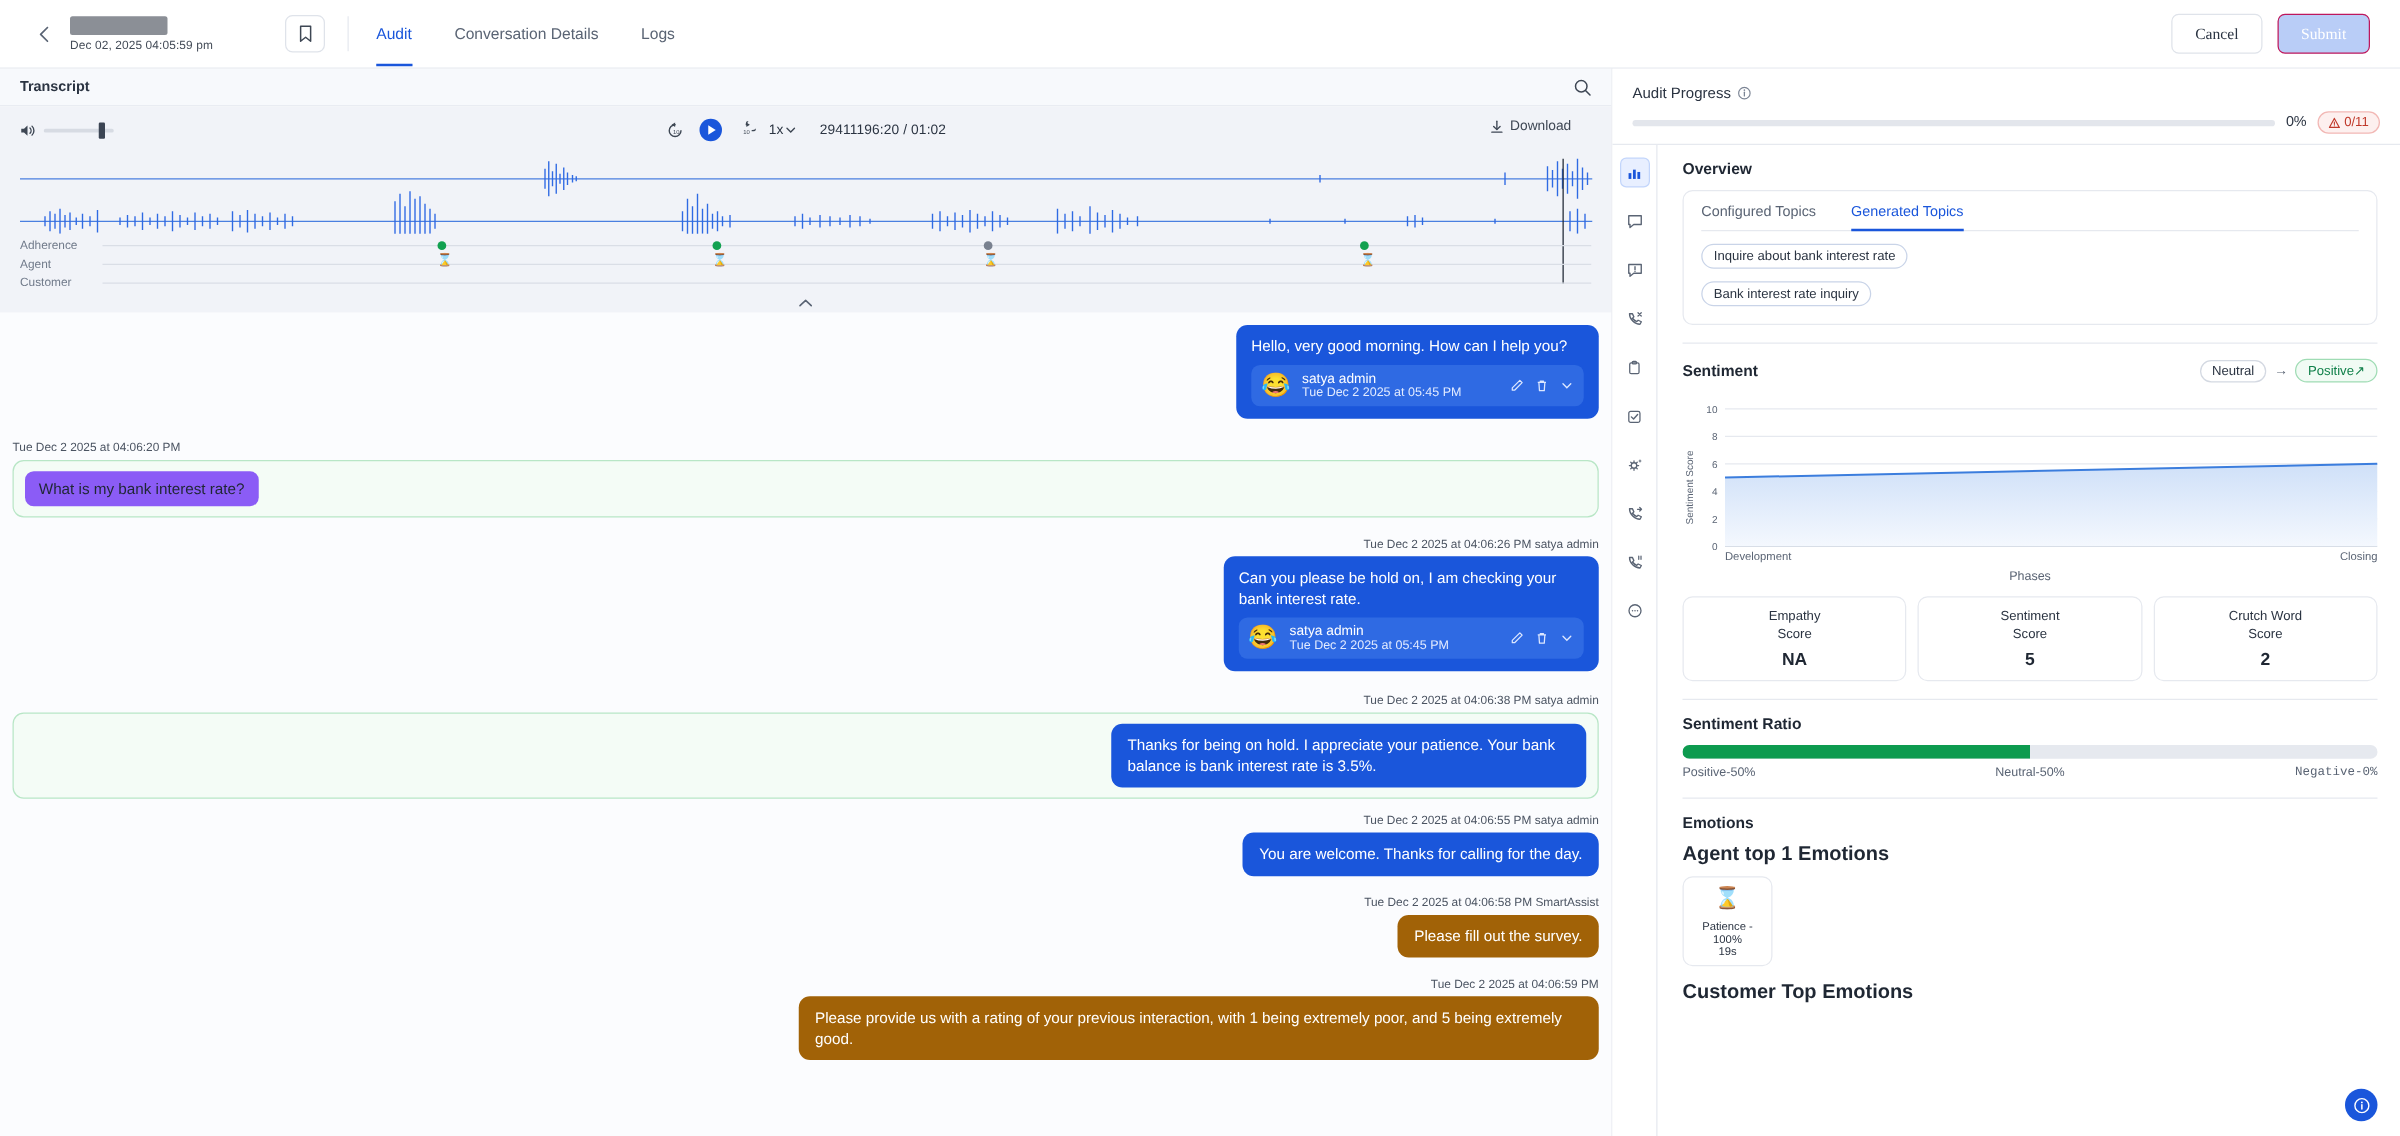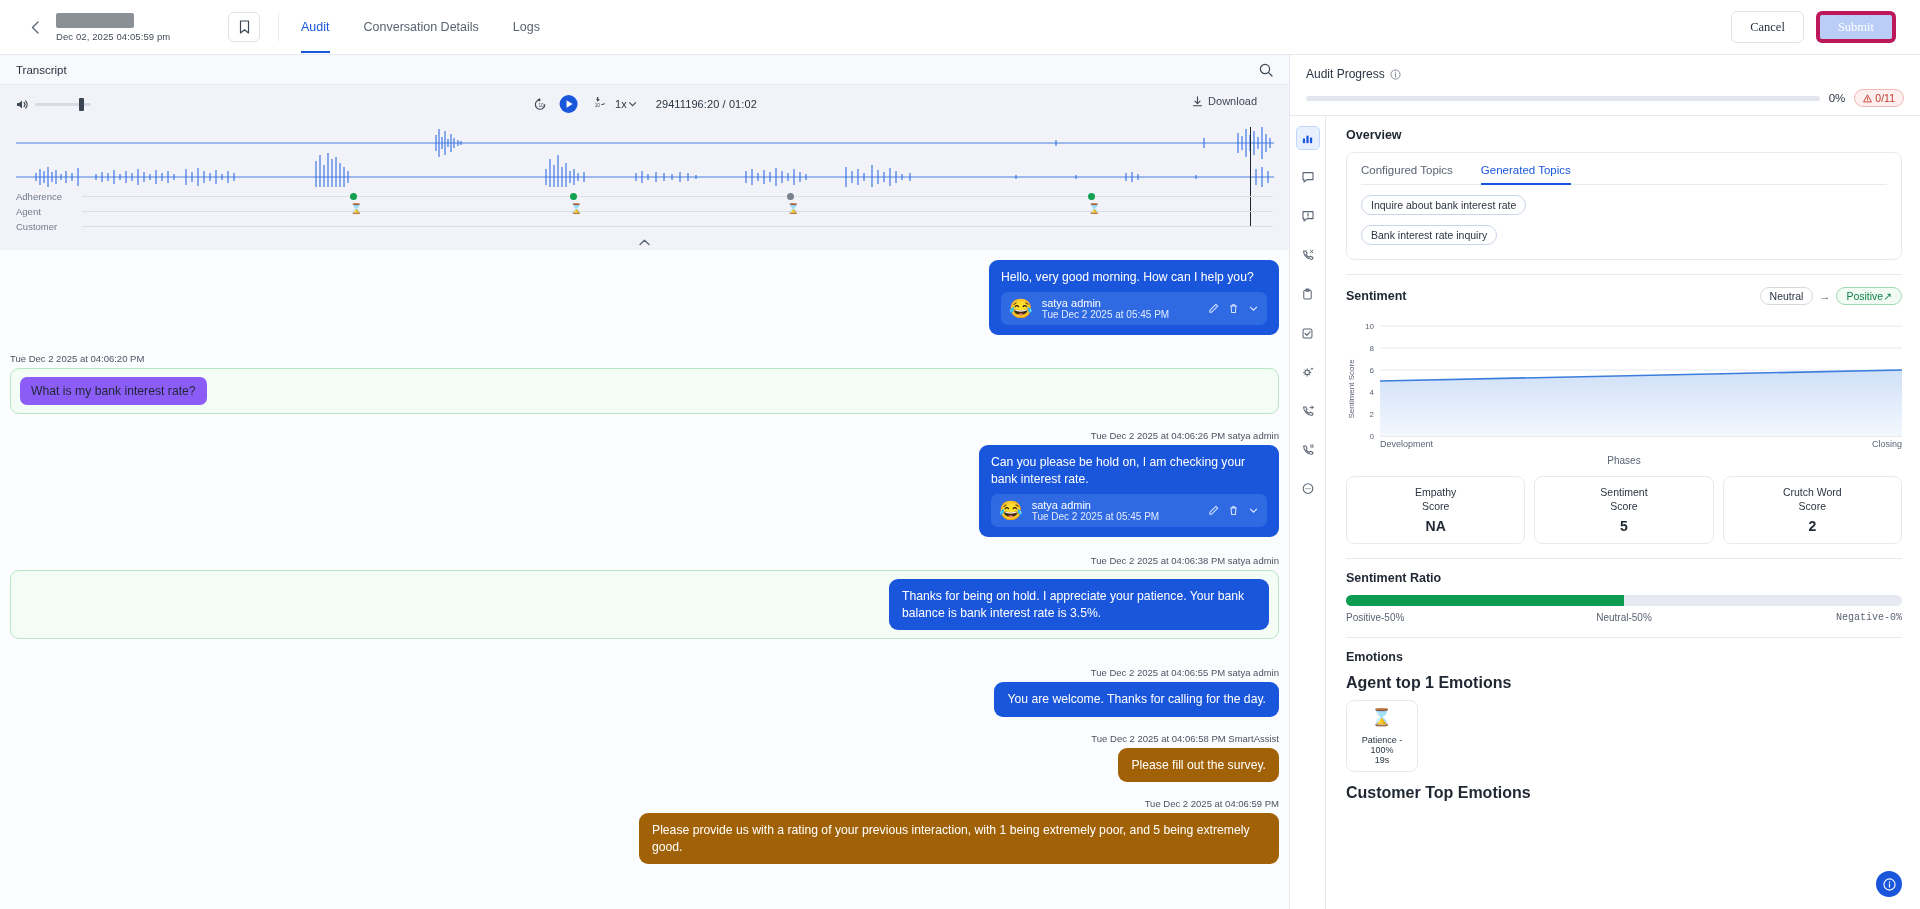--- a/index.html
+++ b/index.html
@@ -36,33 +36,33 @@
   .tab.active { color: #1a56db; }
   .tab.active::after {
     content: ""; position: absolute; left: 0; right: 0; bottom: 0; height: 2px; background: #1a56db;
   }
   .topbar-spacer { flex: 1; }
   .btn {
     font-size: 12.5px; border-radius: 6px; padding: 0 18px; height: 32px; cursor: pointer;
     display: flex; align-items: center; justify-content: center; font-family: Liberation Serif, serif;
   }
   .btn-cancel { background: #fff; border: 1px solid #dfe3ea; color: #2b3442; }
-  .btn-submit { background: #b9cdf7; border: 4px solid #be185d; color: #ffffff; margin-left: 12px; }
+  .btn-submit { background: #b9cdf7; border: 1px solid #be185d; color: #ffffff; margin-left: 12px; }
 
   
   .body { flex: 1; display: flex; min-height: 0; }
   .left { width: 1290px; flex: 0 0 1290px; display: flex; flex-direction: column; border-right: 1px solid #e6e9ef; min-height:0; }
   .right { flex: 1; display: flex; flex-direction: column; background: #fff; min-height:0; }
 
   
   .transcript-head {
     height: 30px; flex: 0 0 30px; background: #f7f9fc; border-bottom: 1px solid #e9ecf2;
     display: flex; align-items: center; padding: 0 16px;
   }
-  .transcript-title { font-size: 11.5px; color: #2b3442; font-weight: 400; }
+  .transcript-title { font-size: 11.5px; color: #2b3442; font-weight: 700; }
   .th-spacer { flex: 1; }
   .search-ico { color: #5a6474; cursor: pointer; display:flex; }
 
   
   .player { background: #f1f3f8; flex: 0 0 145px; position: relative; padding: 0 16px; }
   .player-row { height: 38px; display: flex; align-items: center; position: relative; }
   .vol { display: flex; align-items: center; gap: 6px; }
   .vol-ico { color: #3e4754; display:flex; }
   .vol-track { width: 56px; height: 3px; background: #d7dbe3; border-radius: 2px; position: relative; }
   .vol-knob { position: absolute; left: 44px; top: -5px; width: 5px; height: 13px; background: #3b4453; border-radius: 1px; }
@@ -513,21 +513,21 @@
         <div class="msg-group" style="margin-top:6px">
           <div class="bubble-time" style="text-align:right">Tue Dec 2 2025 at 04:06:38 PM satya admin</div>
           <div class="green-box">
             <div class="row-right">
               <div class="bubble agent" style="max-width:380px">Thanks for being on hold. I appreciate your patience. Your bank balance is bank interest rate is 3.5%.</div>
             </div>
           </div>
         </div>
 
 
-        <div class="msg-group" style="margin-top:16px">
+        <div class="msg-group" style="">
           <div class="bubble-time" style="text-align:right">Tue Dec 2 2025 at 04:06:55 PM satya admin</div>
           <div class="row-right">
             <div class="bubble agent">You are welcome. Thanks for calling for the day.</div>
           </div>
         </div>
 
         <div class="msg-group" style="margin-top:4px">
           <div class="bubble-time" style="text-align:right">Tue Dec 2 2025 at 04:06:58 PM SmartAssist</div>
           <div class="row-right">
             <div class="bubble bot">Please fill out the survey.</div>

